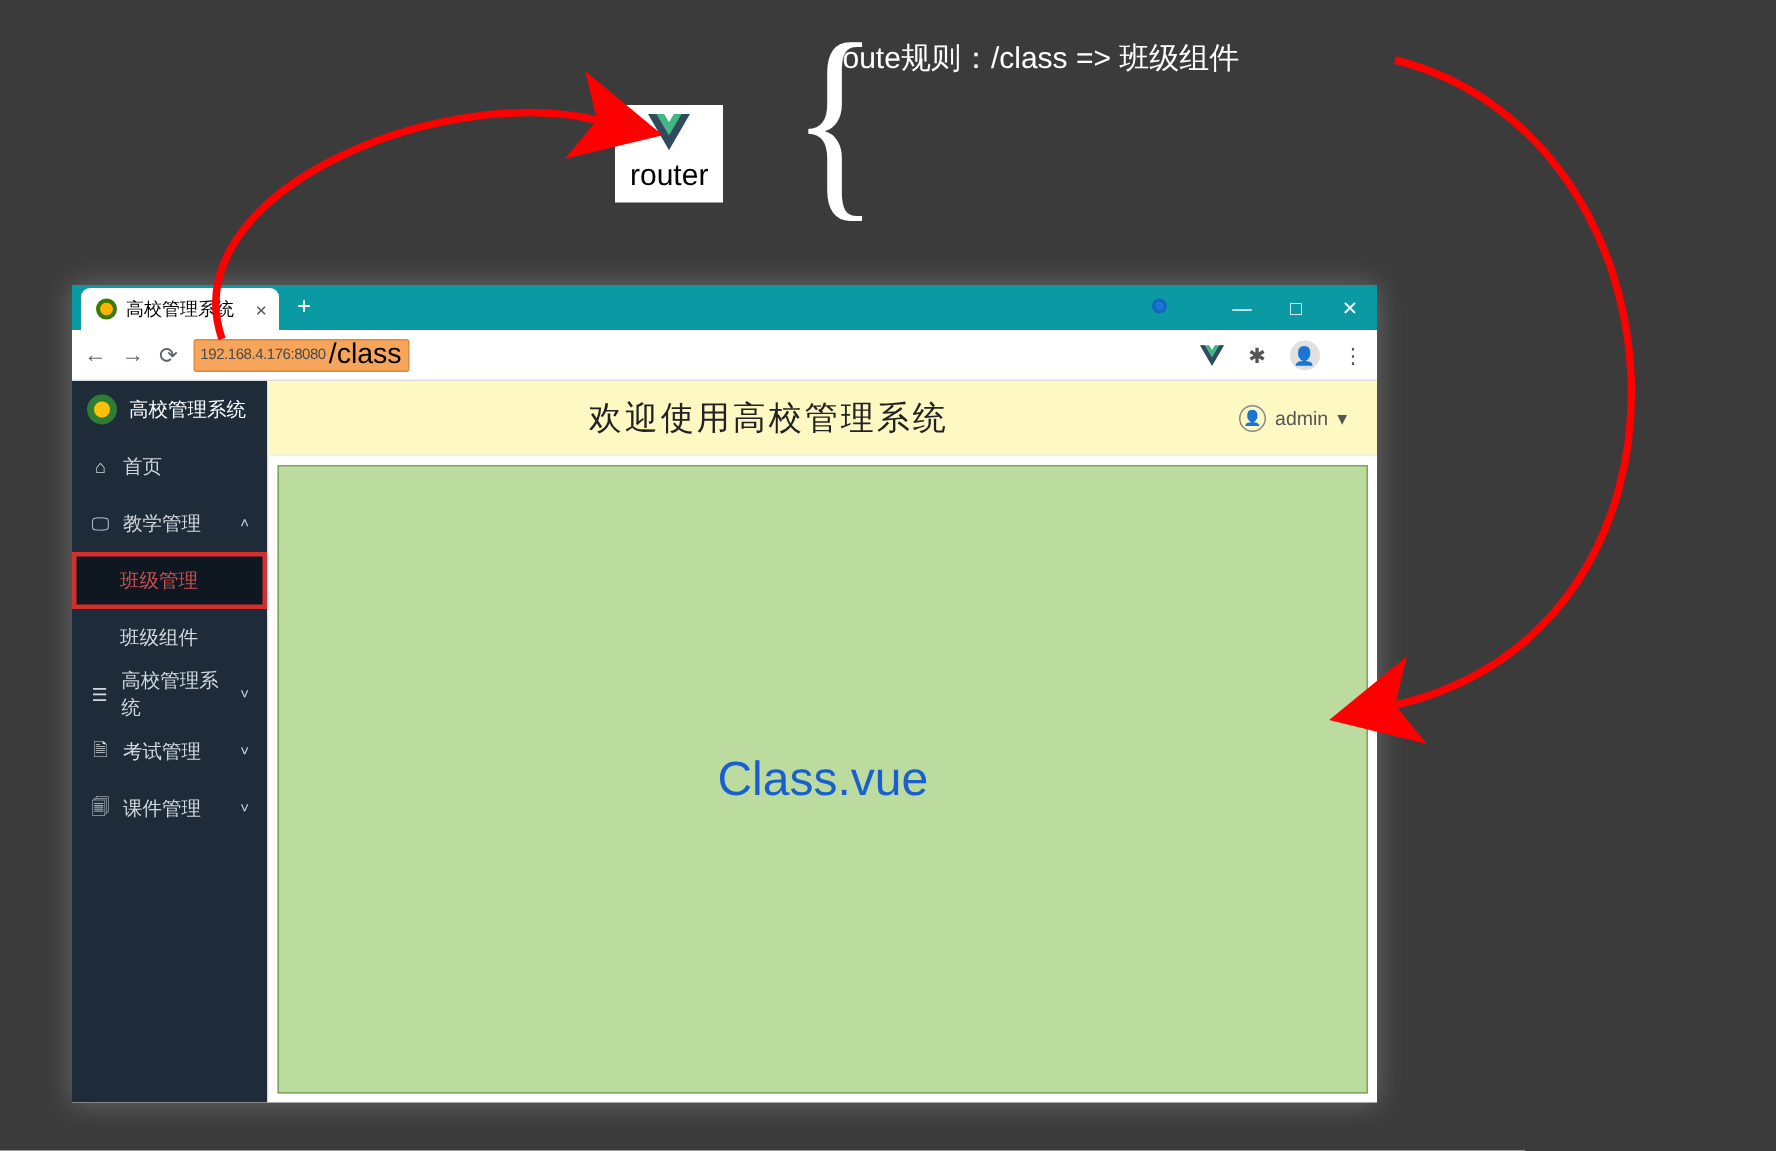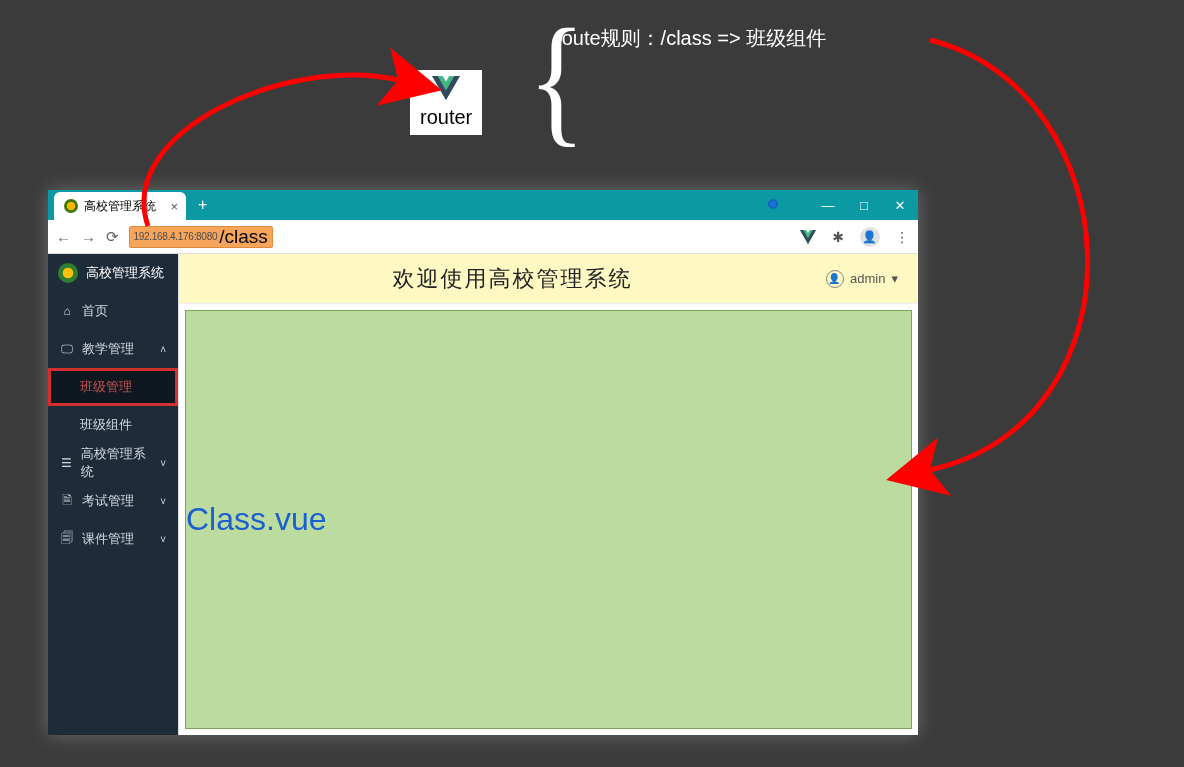--- a/index.html
+++ b/index.html
@@ -39,21 +39,21 @@
   .menu-item .chev { margin-left: auto; font-size: 10px; }
   .menu-item.sub { padding-left: 32px; }
   .menu-item.selected { background: #0f1820; outline: 3px solid #d32f2f; outline-offset: -3px; color: #c85050; }
   .menu-item .mi-icon { width: 14px; text-align: center; font-size: 12px; }
 
   .main { flex: 1; display: flex; flex-direction: column; border-left: 1px solid #dcdfe6; }
   .header { height: 50px; background: #fef9c3; display: flex; align-items: center; padding: 0 20px; border-bottom: 1px solid #eee; }
   .header-title { flex: 1; text-align: center; font-size: 22px; color: #222; letter-spacing: 2px; }
   .user { display: flex; align-items: center; gap: 6px; font-size: 13px; color: #555; cursor: pointer; }
   .user .u-av { width: 18px; height: 18px; border-radius: 50%; border: 1px solid #888; display: flex; align-items: center; justify-content: center; font-size: 10px; }
-  .content { flex: 1; margin: 6px; background: #bcdc9f; border: 1px solid #7ba55c; position: relative; display: flex; align-items: center; justify-content: flex-start; }
+  .content { flex: 1; margin: 6px; background: #bcdc9f; border: 1px solid #7ba55c; position: relative; display: flex; align-items: center; justify-content: center; }
   .content-text { color: #1a5fd0; font-size: 32px; }
 </style>
 </head>
 <body>
 
 <div class="annotation" style="left:555px; top:25px;text-align:center;">route规则：/class =&gt;  班级组件</div>
 
 <div class="brace" style="left:528px; top:20px;">{</div>
 
 <div class="vrouter-box" style="left:410px; top:70px;">

